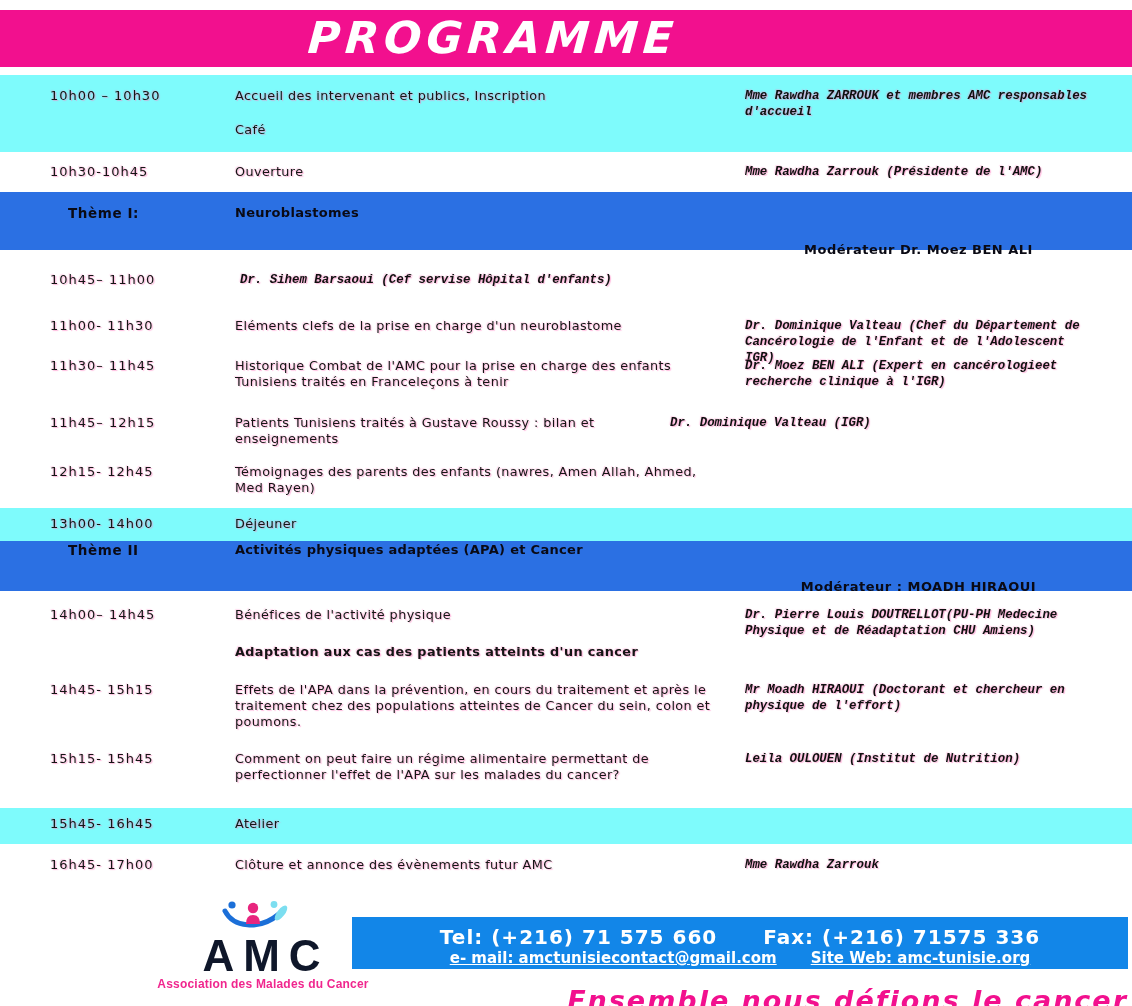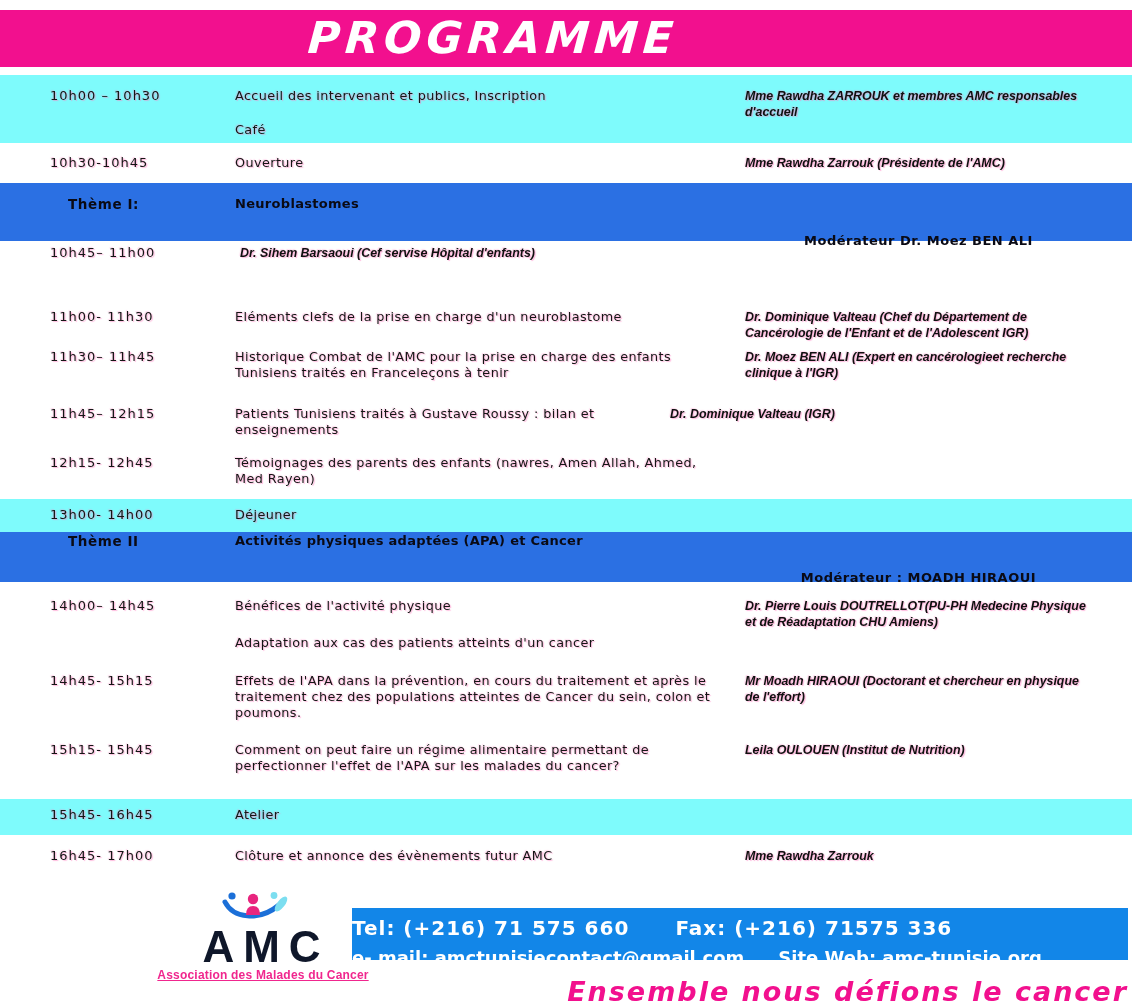--- a/index.html
+++ b/index.html
@@ -23,24 +23,24 @@
   .row-break { background:#7EFBFC; }
   .row-theme { background:#2B70E3; }
 
   .cell { box-sizing:border-box; }
   .time {
     flex:0 0 235px; padding-left:50px; font-size:13px; letter-spacing:1px;
     white-space:nowrap;
   }
   .desc { flex:0 0 505px; padding-right:22px; font-size:12.8px; letter-spacing:0.4px; line-height:16px; }
   .dline2 { margin-top:18px; }
-  .dline2b { margin-top:21px; }
+  .dline2b { margin-top:21px;font-weight:bold; }
   .speaker {
     flex:1 1 auto; padding-left:5px; padding-right:40px;
-    font-family:Liberation Sans, sans-serif; font-weight:bold; font-style:italic;
+    font-family:Liberation Mono, monospace; font-weight:bold; font-style:italic;
     font-size:12.4px; line-height:16px; color:#101010;
   }
   
   .time, .desc, .speaker {
     text-shadow: 1.2px 1.2px 1px rgba(255,130,195,.55), -1px -0.6px 1px rgba(255,130,195,.3);
   }
 
   .row-theme .time, .row-theme .desc, .row-theme .speaker {
     text-shadow:none; color:#0a0a14; font-weight:bold; font-style:normal;
     font-family:"DejaVu Sans", sans-serif;
@@ -54,69 +54,68 @@
   .logo { position:absolute; left:172px; top:1px; width:182px; text-align:center; }
   .logo-art { display:block; margin:0 auto; width:88px; height:36px; }
   .logo-amc {
     font-family:"Liberation Sans", sans-serif; font-weight:bold;
     font-size:44px; line-height:40px; color:#0f172a; letter-spacing:9px; margin-left:6px;
   }
   .logo-sub {
     font-family:"Liberation Sans", sans-serif; font-weight:bold;
     font-size:12px; color:#F0268E; white-space:nowrap; margin:1px -45px 0 -45px;
     letter-spacing:0.2px;
-    text-decoration:underline;
   }
   .contact {
     position:absolute; left:352px; top:18px; width:776px; height:52px;
-    background:#1286E8; color:#ffffff; font-weight:bold; 
+    background:#1286E8; color:#ffffff; font-weight:bold; text-align:center;
   }
   .contact-line1 { font-size:20px; margin-top:8px; letter-spacing:1px; white-space:nowrap; }
-  .contact-line2 { font-size:18px; margin-top:7px; white-space:nowrap;text-decoration:underline; }
+  .contact-line2 { font-size:15px; white-space:nowrap;text-decoration:underline; }
   .cgap  { display:inline-block; width:46px; }
   .cgap2 { display:inline-block; width:34px; }
   .tagline {
     position:absolute; right:4px; top:86px; color:#F2108E;
     font-weight:bold; font-style:italic; font-size:27px; letter-spacing:2px;
     white-space:nowrap;
   }
 </style>
 </head>
 <body>
 
 <div class="page">
 
   <div class="sp10"></div>
   <div class="banner">
     <div class="banner-title">PROGRAMME</div>
   </div>
   <div class="sp8"></div>
 
-  <div class="row row-break" style="height:68px;padding-top:13px">
+  <div class="row row-break" style="height:77px;padding-top:13px">
     <div class="cell time">10h00 – 10h30</div>
     <div class="cell desc">
       <div>Accueil des intervenant et publics, Inscription</div>
       <div class="dline2">Café</div>
     </div>
     <div class="cell speaker">Mme Rawdha ZARROUK et membres AMC responsables d'accueil</div>
   </div>
 
   <div class="row" style="height:40px;padding-top:12px">
     <div class="cell time">10h30-10h45</div>
     <div class="cell desc">Ouverture</div>
     <div class="cell speaker">Mme Rawdha Zarrouk (Présidente de l'AMC)</div>
   </div>
 
   <div class="row row-theme" style="height:58px;padding-top:13px">
     <div class="cell time">Thème I:</div>
     <div class="cell desc">Neuroblastomes</div>
     <div class="cell speaker">Modérateur Dr. Moez BEN ALI</div>
   </div>
 
-  <div class="row" style="height:55px;padding-top:4px">
+  <div class="row" style="height:55px;padding-top:22px">
     <div class="cell time">10h45– 11h00</div>
     <div class="cell speaker">Dr. Sihem Barsaoui (Cef servise Hôpital d'enfants)</div>
   </div>
 
   <div class="row" style="height:40px;padding-top:13px">
     <div class="cell time">11h00- 11h30</div>
     <div class="cell desc">Eléments clefs de la prise en charge d'un neuroblastome</div>
     <div class="cell speaker">Dr. Dominique Valteau (Chef du Département de Cancérologie de l'Enfant et de l'Adolescent IGR)</div>
   </div>
 

